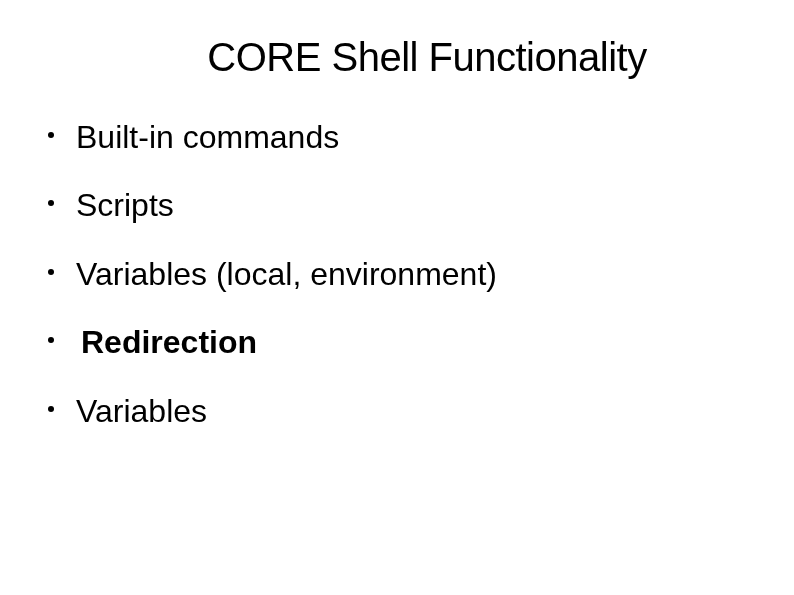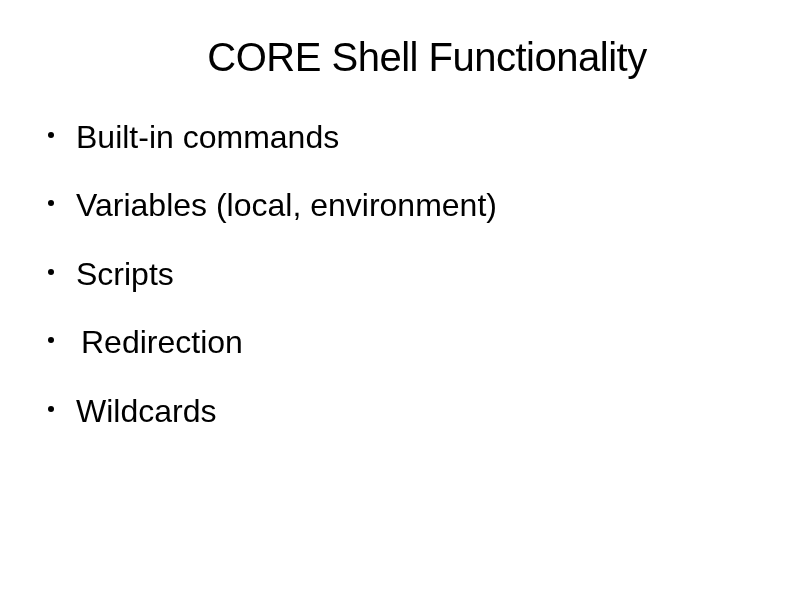--- a/index.html
+++ b/index.html
@@ -47,42 +47,43 @@
       border-radius: 50%;
       margin-top: 14px;
       margin-right: 22px;
       flex-shrink: 0;
     }
     .bullet-text {
       display: inline-block;
     }
     .item-4 .bullet-text {
       padding-left: 5px;
+      font-weight: bold;
     }
   </style>
 </head>
 <body>
 
 <div class="slide">
   <h1 class="title">CORE Shell Functionality</h1>
   <ul class="bullet-list">
     <li class="bullet-item item-1">
       <span class="bullet-marker"></span>
       <span class="bullet-text">Built-in commands</span>
     </li>
+    <li class="bullet-item item-2">
+      <span class="bullet-marker"></span>
+      <span class="bullet-text">Scripts</span>
+    </li>
     <li class="bullet-item item-3">
       <span class="bullet-marker"></span>
       <span class="bullet-text">Variables (local, environment)</span>
-    </li>
-    <li class="bullet-item item-2">
-      <span class="bullet-marker"></span>
-      <span class="bullet-text">Scripts</span>
     </li>
     <li class="bullet-item item-4">
       <span class="bullet-marker"></span>
       <span class="bullet-text">Redirection</span>
     </li>
     <li class="bullet-item item-5">
       <span class="bullet-marker"></span>
-      <span class="bullet-text">Wildcards</span>
+      <span class="bullet-text">Variables</span>
     </li>
   </ul>
 </div>
 
 </body></html>

